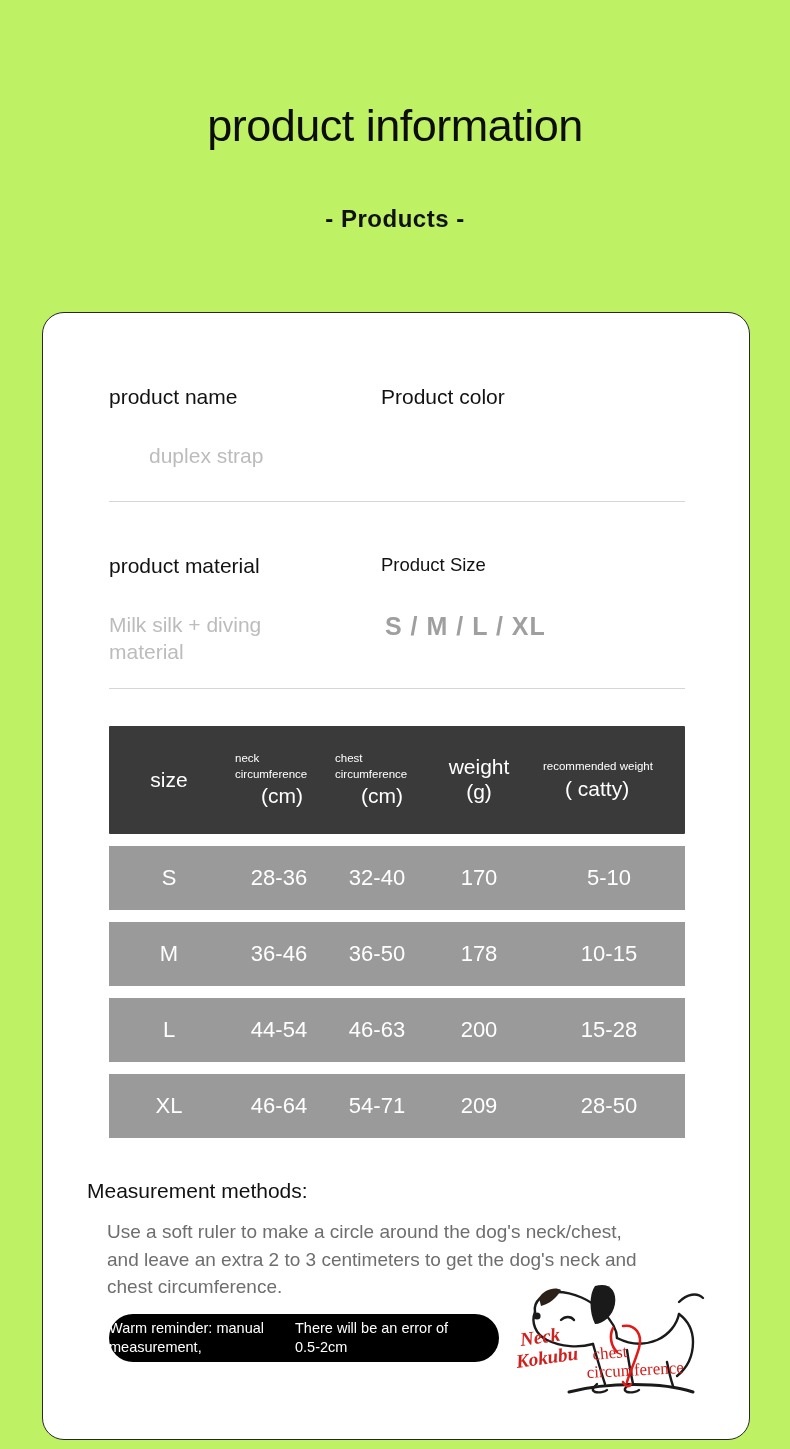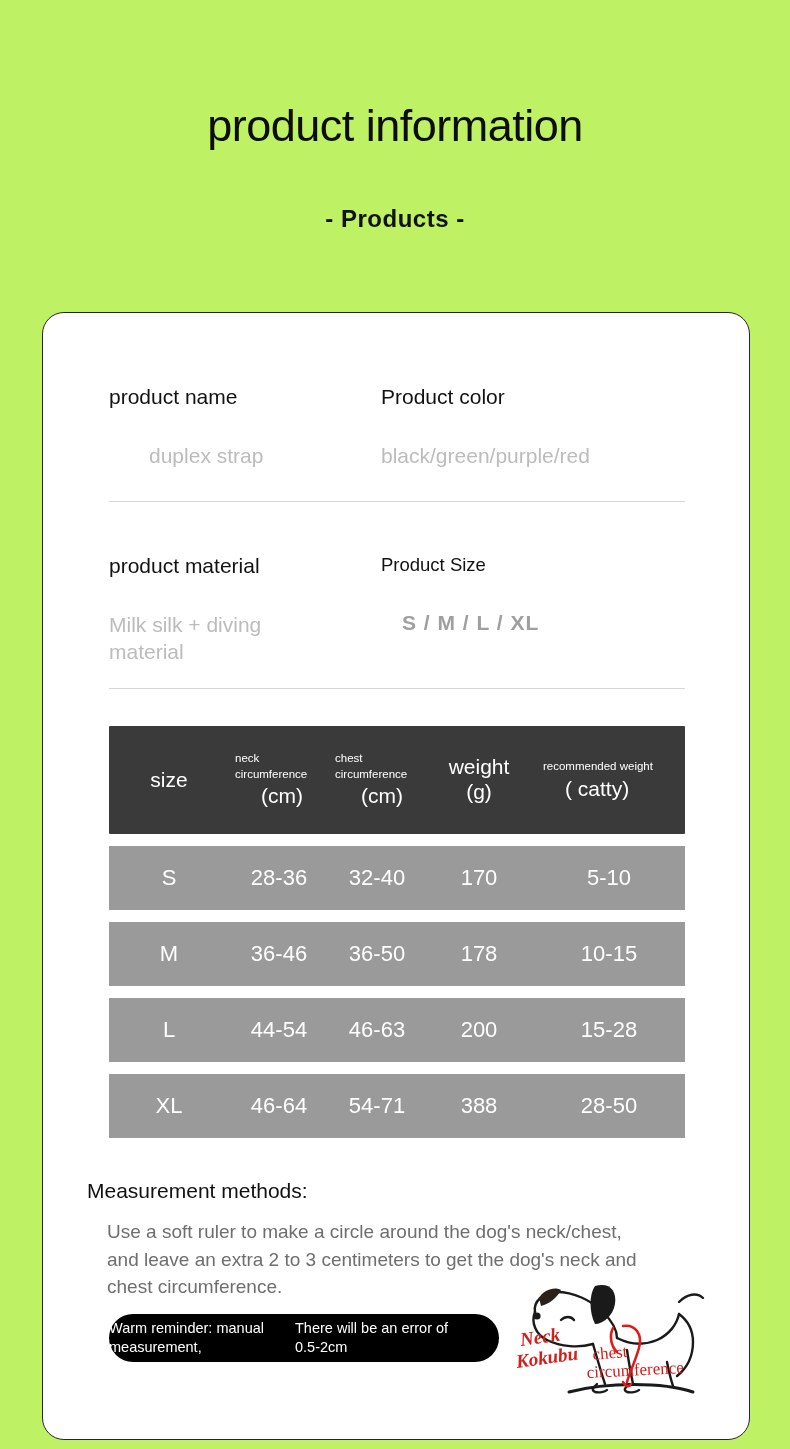--- a/index.html
+++ b/index.html
@@ -48,21 +48,21 @@
     white-space: nowrap;
   }
   .spec-label.sm { font-size: 18.5px; }
 
   .spec-value {
     margin-top: 34px;
     font-size: 21px; color: #bcbcbc; font-weight: 400;
     line-height: 1.28;
   }
   .spec-value.indent { margin-left: 40px; }
-  .spec-value.size-val { font-size: 21px; color: #9f9f9f; font-weight: 700; letter-spacing: 1px; margin-left: 21px; }
+  .spec-value.size-val { font-size: 25px; color: #9f9f9f; font-weight: 700; letter-spacing: 1px; margin-left: 4px; }
   .spec-value.wrap { width: 200px; }
 
   .divider {
     position: absolute; left: 66px; width: 576px; height: 1px;
     background: #d6d6d6;
   }
   .divider.d1 { top: 188px; }
   .divider.d2 { top: 375px; }
 
   
@@ -132,21 +132,20 @@
   <div class="card">
 
     <div class="spec-block first">
       <div class="spec-row">
         <div class="spec-col left">
           <div class="spec-label">product name</div>
           <div class="spec-value indent">duplex strap</div>
         </div>
         <div class="spec-col right">
           <div class="spec-label">Product color</div>
-          <div class="spec-value">black/green/purple/red</div>
         </div>
       </div>
     </div>
     <div class="divider d1"></div>
 
     <div class="spec-block second">
       <div class="spec-row">
         <div class="spec-col left">
           <div class="spec-label">product material</div>
           <div class="spec-value wrap">Milk silk + diving material</div>
@@ -214,21 +213,21 @@
         <div class="c1 td">44-54</div>
         <div class="c2 td">46-63</div>
         <div class="c3 td">200</div>
         <div class="c4 td">15-28</div>
       </div>
 
       <div class="trow tbody-row">
         <div class="c0 td">XL</div>
         <div class="c1 td">46-64</div>
         <div class="c2 td">54-71</div>
-        <div class="c3 td">388</div>
+        <div class="c3 td">209</div>
         <div class="c4 td">28-50</div>
       </div>
     </div>
 
     <div class="meas-title">Measurement methods:</div>
     <div class="meas-text">Use a soft ruler to make a circle around the dog's neck/chest, and leave an extra 2 to 3 centimeters to get the dog's neck and chest circumference.</div>
 
     <div class="pill">
       <div class="pill-col a">Warm reminder: manual measurement,</div>
       <div class="pill-col b">There will be an error of 0.5-2cm</div>

